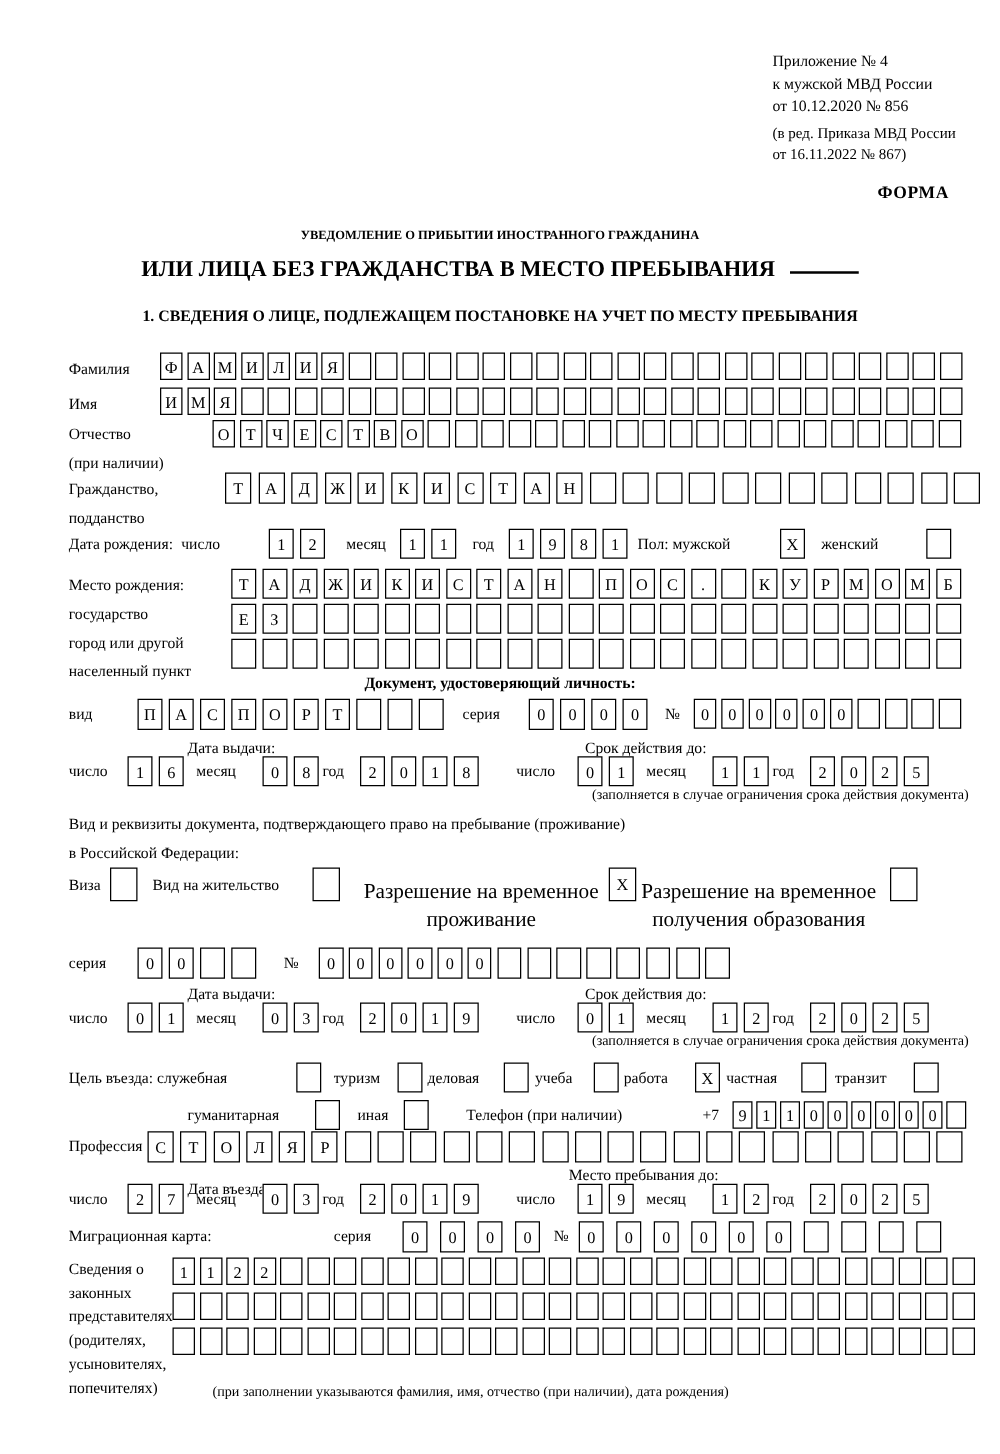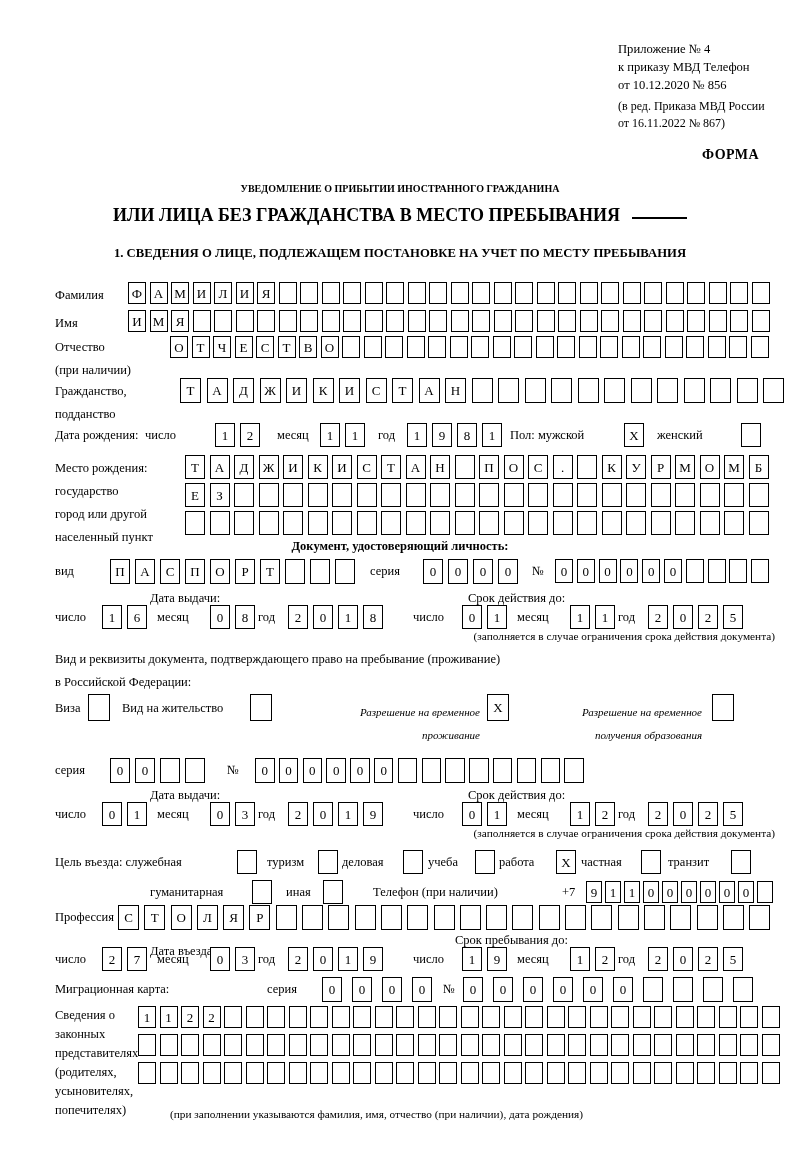--- a/index.html
+++ b/index.html
@@ -22,29 +22,29 @@
   .md3 .cell{width:19.5px;height:25px;margin-right:4.3px;}
   .lg  .cell{width:21px;height:25px;margin-right:5.5px;}
   .lg2 .cell{width:21px;height:25px;margin-right:5.3px;}
   .dt  .cell{width:20px;height:24px;margin-right:5px;}
   .ph  .cell{width:16px;height:22px;margin-right:3px;}
   .mig .cell{width:20px;height:25px;margin-right:10px;}
   .cb  .cell{width:22px;height:27px;}
   .cb2 .cell{width:20px;height:24px;}
   .blank-line{display:inline-block;width:55px;height:0;border-bottom:2px solid #000;
               margin-left:12px;vertical-align:2px;}
-  .cblock{text-align:right;line-height:23px;font-size:11px;font-style:italic;}
+  .cblock{text-align:center;line-height:23px;font-size:17px;}
 </style>
 </head>
 <body>
 
 <div class="page">
 
   <div class="abs hdr" style="left:618px;top:40px">Приложение № 4</div>
-  <div class="abs hdr" style="left:618px;top:58px">к приказу МВД Телефон</div>
+  <div class="abs hdr" style="left:618px;top:58px">к мужской МВД России</div>
   <div class="abs hdr" style="left:618px;top:76px">от 10.12.2020 № 856</div>
   <div class="abs hdr2" style="left:618px;top:98px">(в ред. Приказа МВД России</div>
   <div class="abs hdr2" style="left:618px;top:115px">от 16.11.2022 № 867)</div>
   <div class="abs b" style="left:702px;top:147px;font-size:14px;letter-spacing:.5px">ФОРМА</div>
 
   <div class="abs center b" style="top:183px;font-size:10px">УВЕДОМЛЕНИЕ О ПРИБЫТИИ ИНОСТРАННОГО ГРАЖДАНИНА</div>
   <div class="abs center b" style="top:205px;font-size:18px">
     <span>ИЛИ ЛИЦА БЕЗ ГРАЖДАНСТВА В МЕСТО ПРЕБЫВАНИЯ</span><span class="blank-line"></span>
   </div>
   <div class="abs center b" style="top:246px;font-size:12.7px">1. СВЕДЕНИЯ О ЛИЦЕ, ПОДЛЕЖАЩЕМ ПОСТАНОВКЕ НА УЧЕТ ПО МЕСТУ ПРЕБЫВАНИЯ</div>
@@ -526,21 +526,21 @@
       <div class="cell"></div>
       <div class="cell"></div>
       <div class="cell"></div>
       <div class="cell"></div>
       <div class="cell"></div>
       <div class="cell"></div>
       <div class="cell"></div>
     </div>
 
   <div class="abs lbl" style="left:150px;top:944px">Дата въезда:</div>
-  <div class="abs lbl" style="left:455px;top:933px">Срок пребывания до:</div>
+  <div class="abs lbl" style="left:455px;top:933px">Место пребывания до:</div>
   <div class="abs lbl" style="left:55px;top:952px">число</div>
   <div class="abs cells dt" style="left:102px;top:947px">
       <div class="cell">2</div>
       <div class="cell">7</div>
     </div>
   <div class="abs lbl" style="left:157px;top:952px">месяц</div>
   <div class="abs cells dt" style="left:210px;top:947px">
       <div class="cell">0</div>
       <div class="cell">3</div>
     </div>

